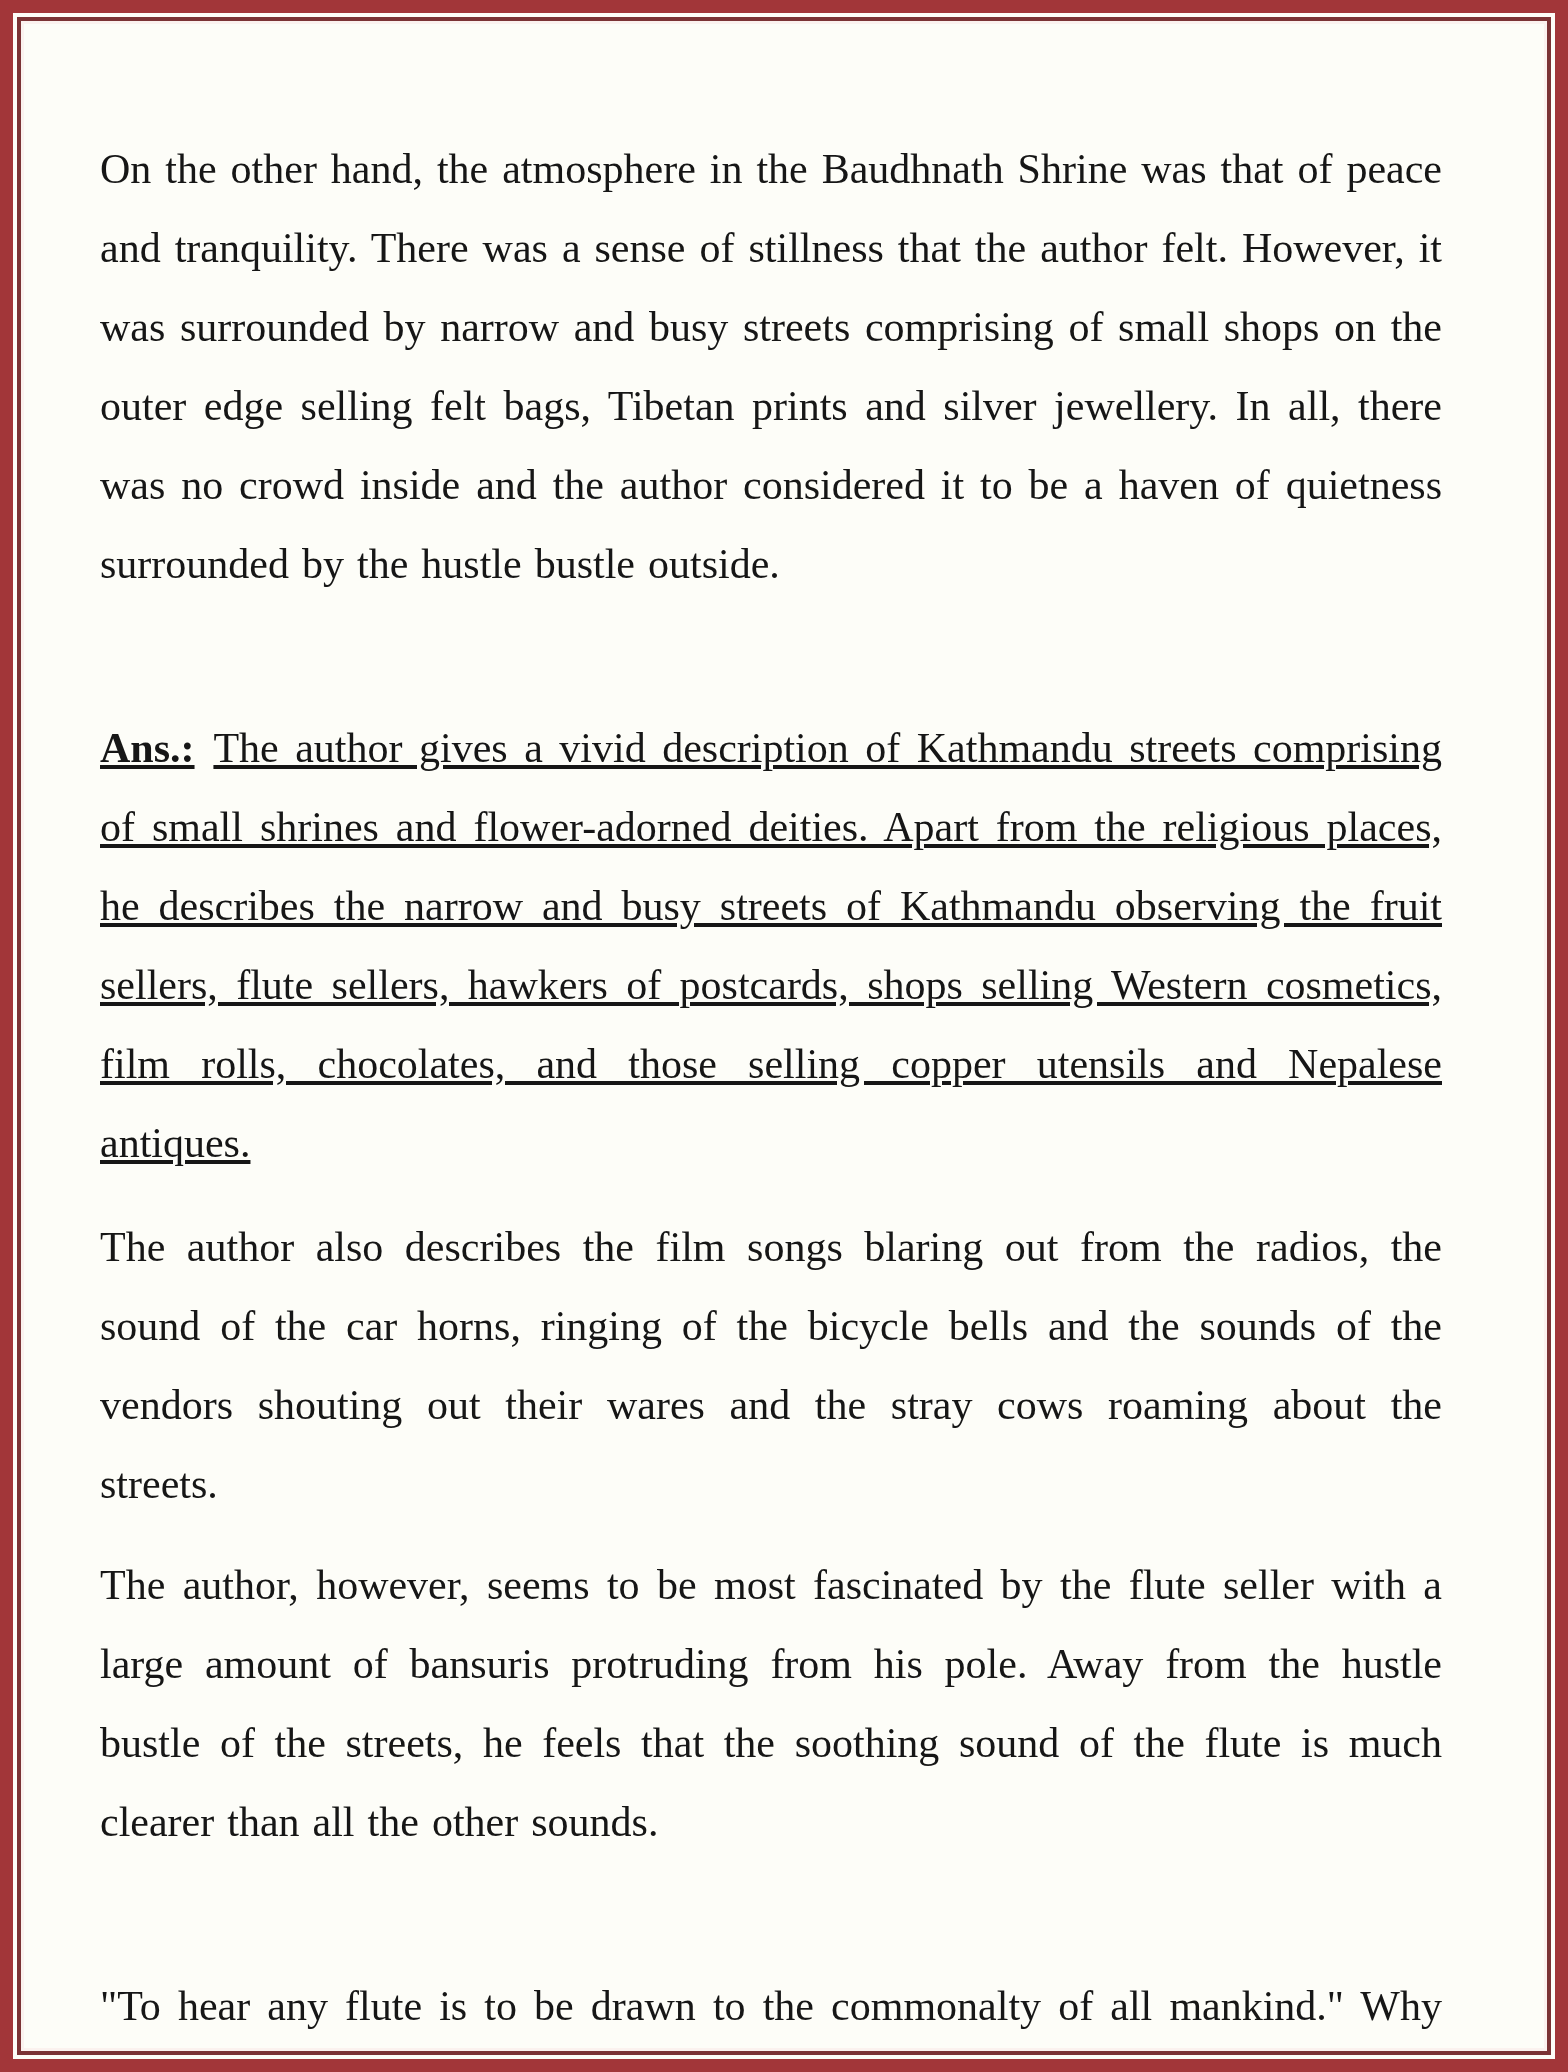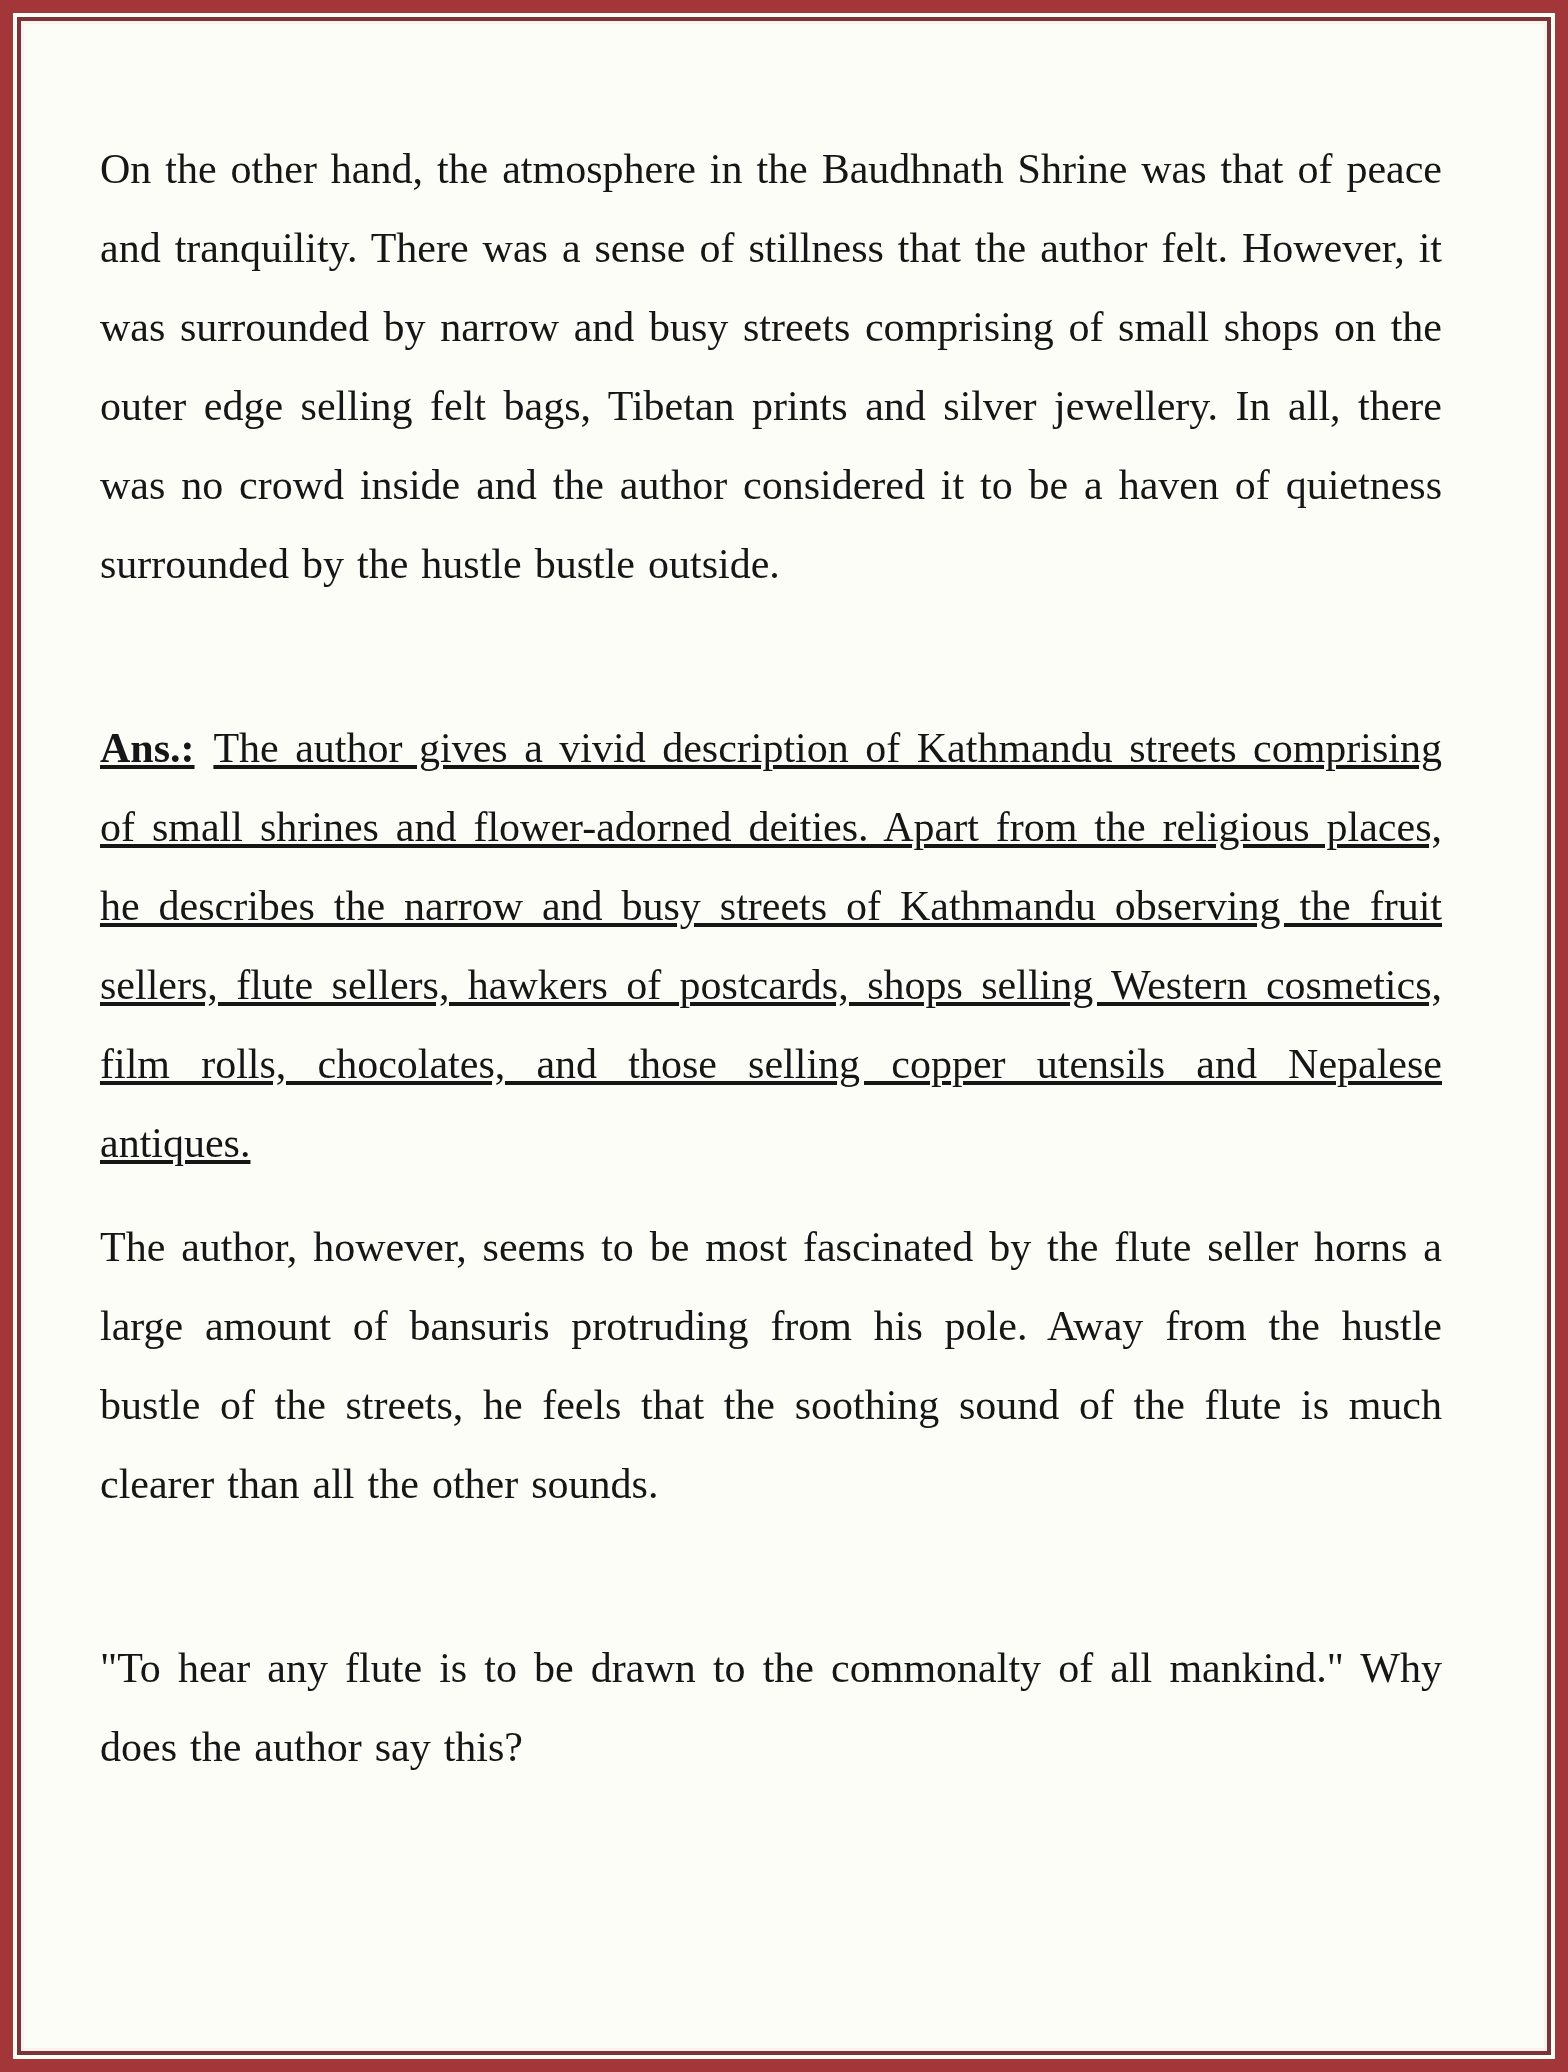--- a/index.html
+++ b/index.html
@@ -63,19 +63,20 @@
 
 <div class="content">
 
   <p class="para-intro">On the other hand, the atmosphere in the Baudhnath Shrine was that of peace and tranquility. There was a sense of stillness that the author felt. However, it was surrounded by narrow and busy streets comprising of small shops on the outer edge selling felt bags, Tibetan prints and silver jewellery. In all, there was no crowd inside and the author considered it to be a haven of quietness surrounded by the hustle bustle outside.</p>
 
 
   <p class="para-ans1">
     <span class="ans-label">Ans.:</span><span>The author gives a vivid description of Kathmandu streets comprising of small shrines and flower-adorned deities. Apart from the religious places, he describes the narrow and busy streets of Kathmandu observing the fruit sellers, flute sellers, hawkers of postcards, shops selling Western cosmetics, film rolls, chocolates, and those selling copper utensils and Nepalese antiques.</span>
   </p>
 
+  <p class="para-ans2">The author also describes the film songs blaring out from the radios, the sound of the car horns, ringing of the bicycle bells and the sounds of the vendors shouting out their wares and the stray cows roaming about the streets.</p>
 
-  <p class="para-ans3">The author, however, seems to be most fascinated by the flute seller horns a large amount of bansuris protruding from his pole. Away from the hustle bustle of the streets, he feels that the soothing sound of the flute is much clearer than all the other sounds.</p>
+  <p class="para-ans3">The author, however, seems to be most fascinated by the flute seller with a large amount of bansuris protruding from his pole. Away from the hustle bustle of the streets, he feels that the soothing sound of the flute is much clearer than all the other sounds.</p>
 
 
   <p>"To hear any flute is to be drawn to the commonalty of all mankind." Why does the author say this?</p>
 
 </div>
 
 </body></html>

